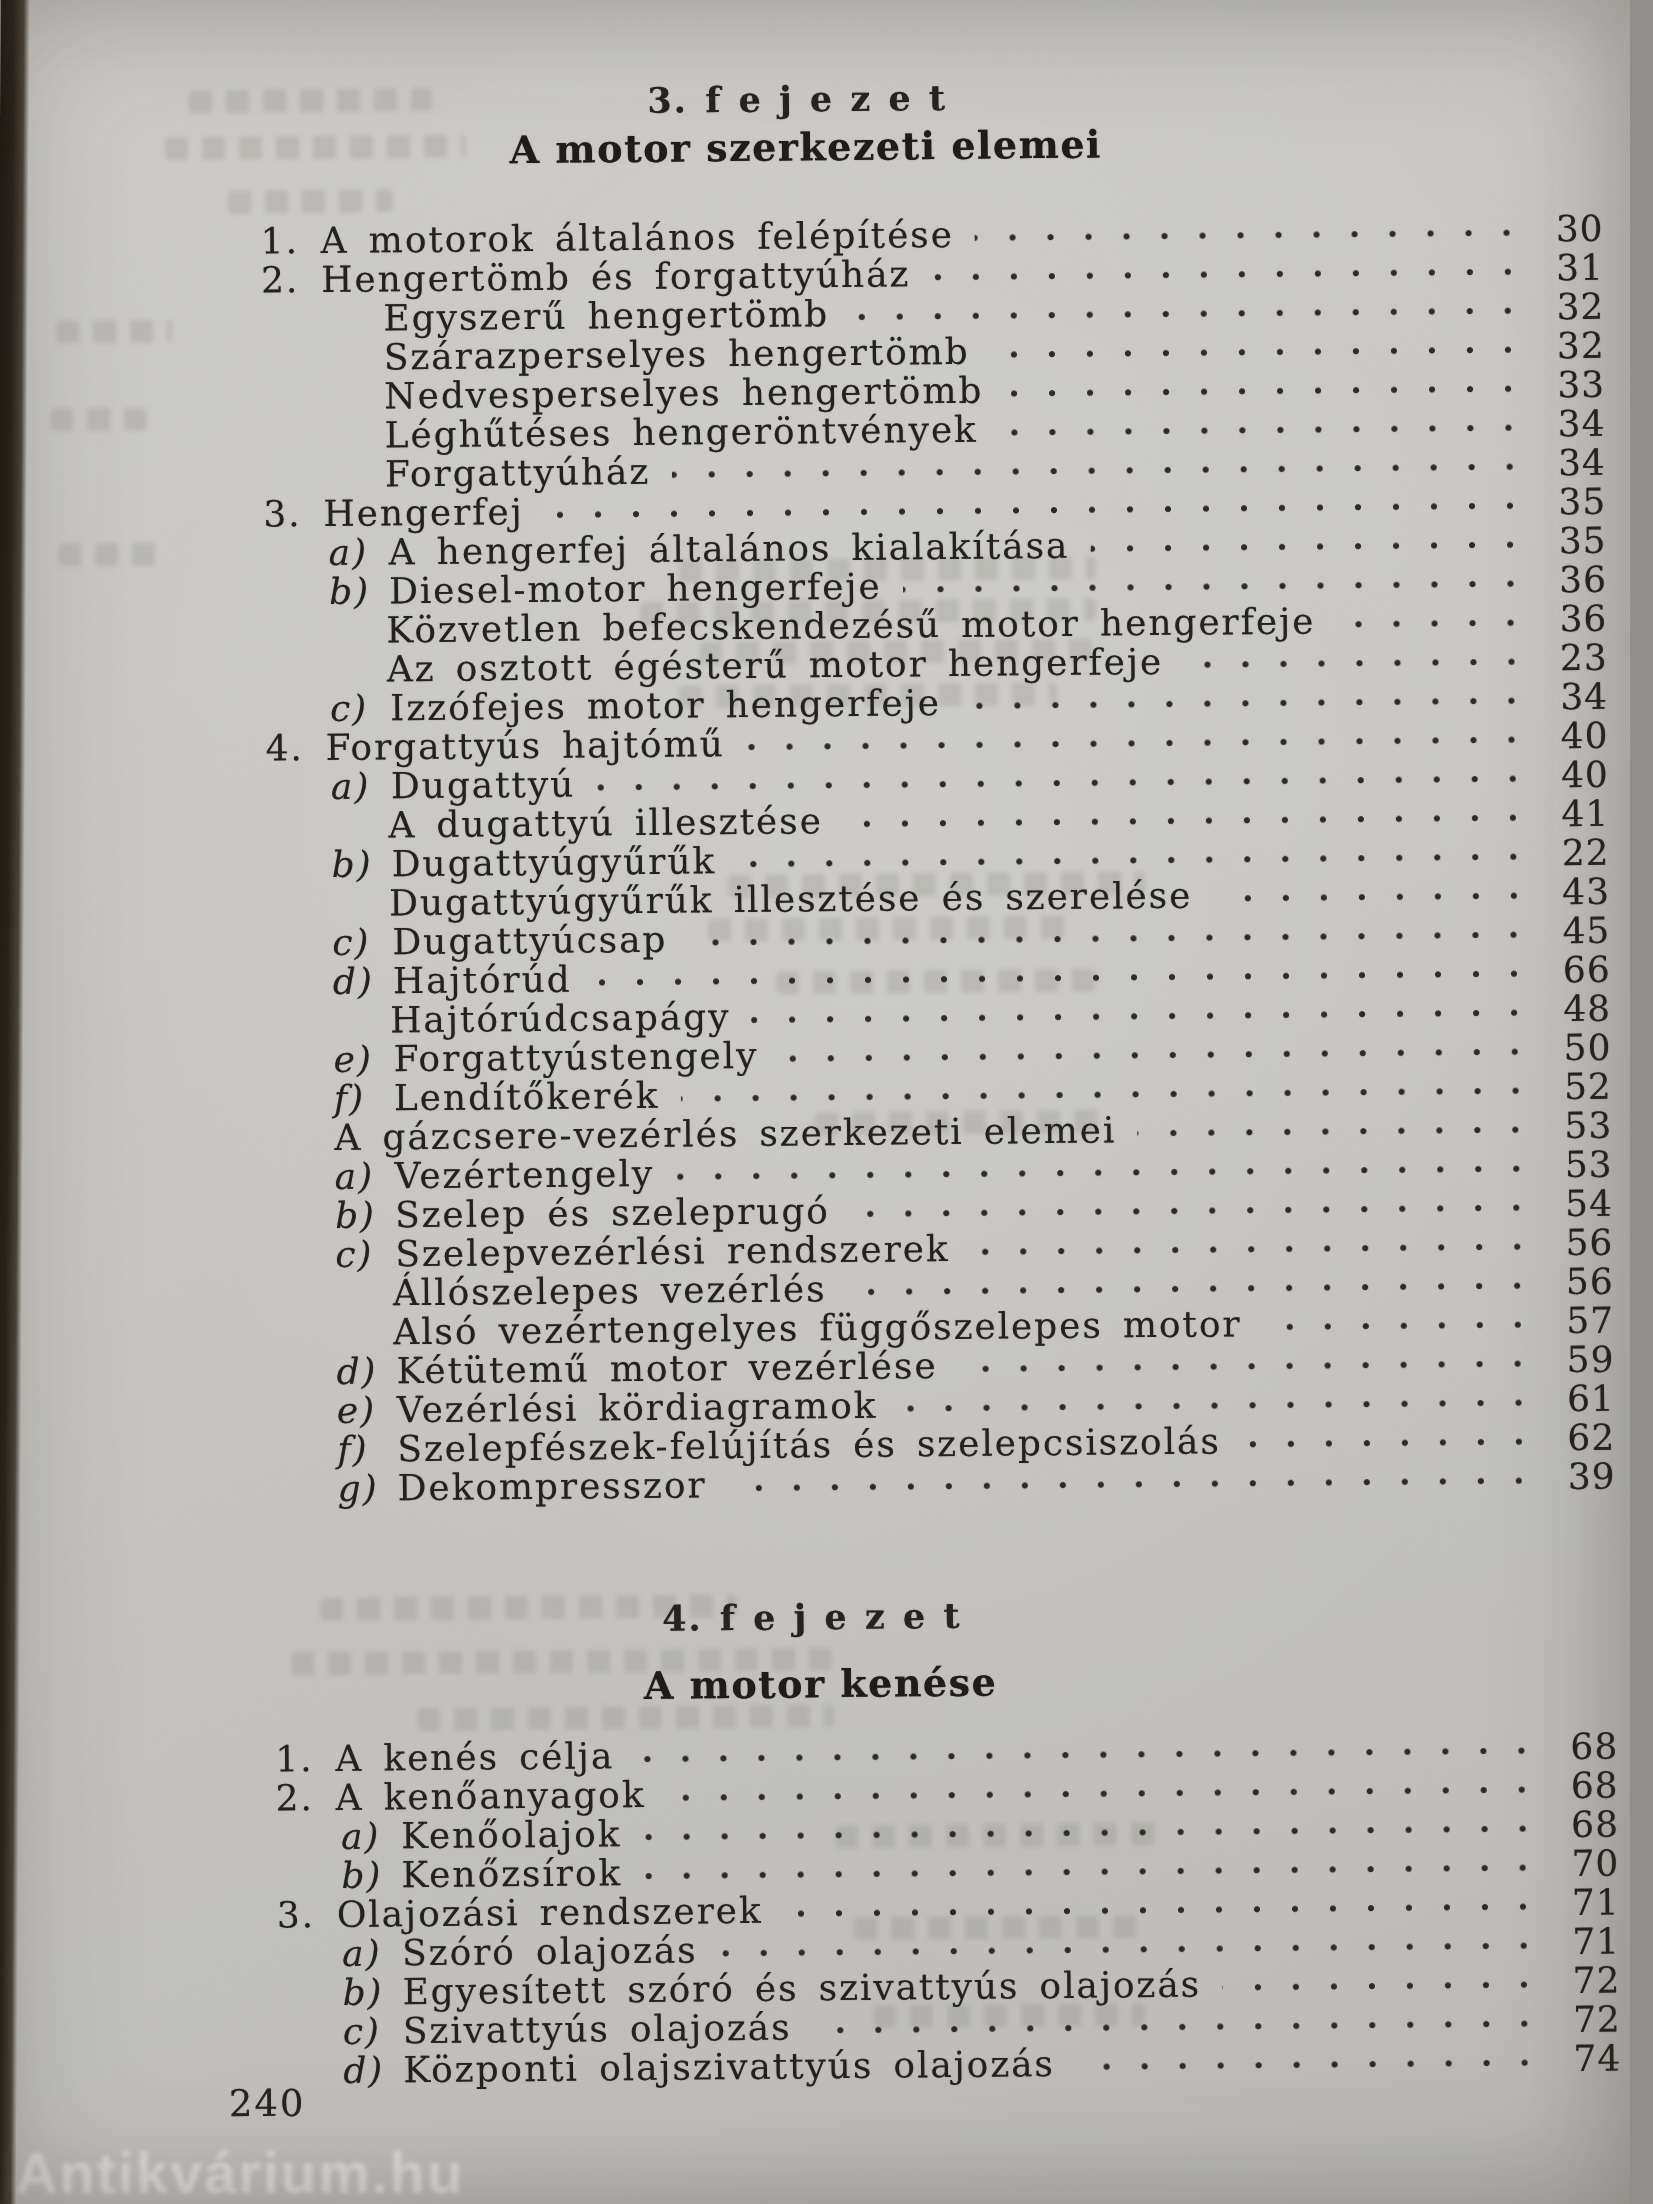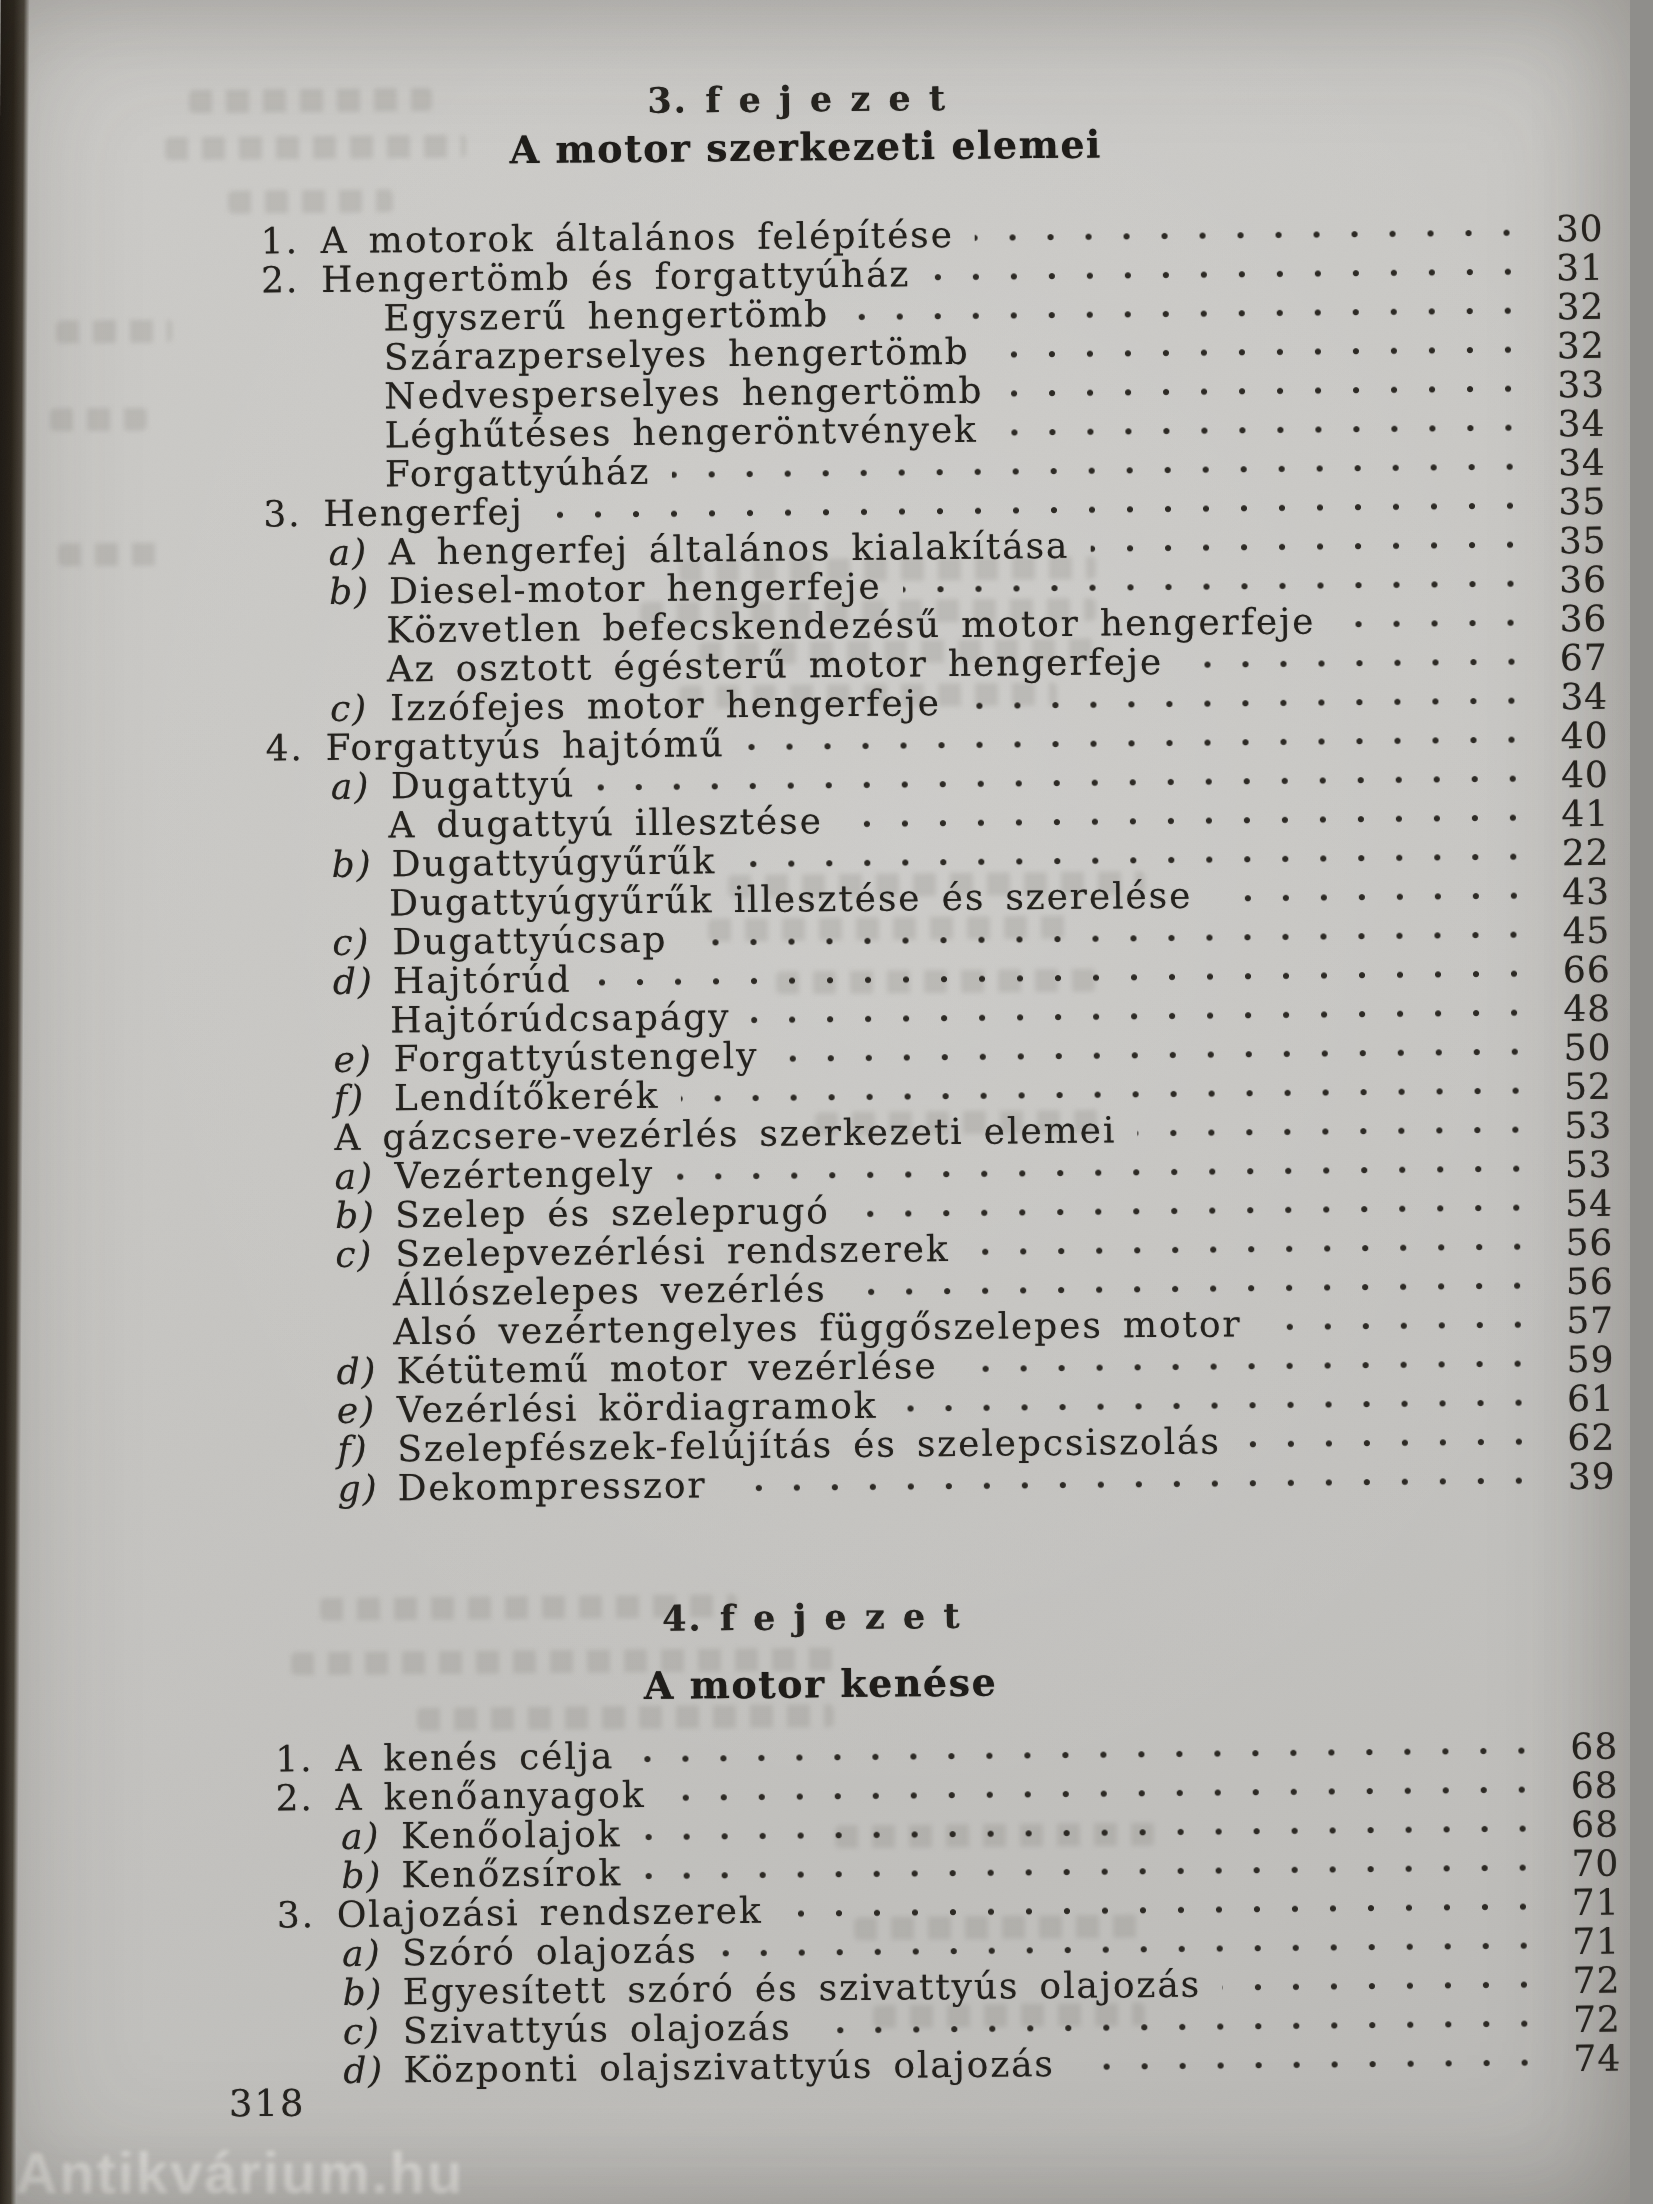--- a/index.html
+++ b/index.html
@@ -171,21 +171,21 @@
             <span class="pg">36</span>
           </div>
           <div class="row ind2">
             <span class="txt">Közvetlen befecskendezésű motor hengerfeje</span>
             <span class="lead"></span>
             <span class="pg">36</span>
           </div>
           <div class="row ind2">
             <span class="txt">Az osztott égésterű motor hengerfeje</span>
             <span class="lead"></span>
-            <span class="pg">67</span>
+            <span class="pg">23</span>
           </div>
           <div class="row ind1">
             <span class="lbl it">c)</span>
             <span class="txt">Izzófejes motor hengerfeje</span>
             <span class="lead"></span>
             <span class="pg">34</span>
           </div>
           <div class="row ind0">
             <span class="lbl">4.</span>
             <span class="txt">Forgattyús hajtómű</span>
@@ -361,21 +361,21 @@
             <span class="lbl it">d)</span>
             <span class="txt">Központi olajszivattyús olajozás</span>
             <span class="lead"></span>
             <span class="pg">74</span>
           </div>
         </div>
     </section>
 
   </div>
 
-  <div class="pageno">318</div>
+  <div class="pageno">240</div>
   <div class="watermark">Antikvárium.hu</div>
 
   <div class="binding"></div>
 
   <svg class="grain" xmlns="http://www.w3.org/2000/svg" viewBox="0 0 1704 2272" width="1654" height="2205">
     <filter id="n">
         <feTurbulence type="fractalNoise" baseFrequency="0.82" numOctaves="2" stitchTiles="stitch"></feTurbulence>
         <feColorMatrix type="matrix" values="0 0 0 0 0.35  0 0 0 0 0.34  0 0 0 0 0.31  0 0 0 0.10 0"></feColorMatrix>
       </filter>
     <rect width="100%" height="100%" filter="url(#n)"></rect>

